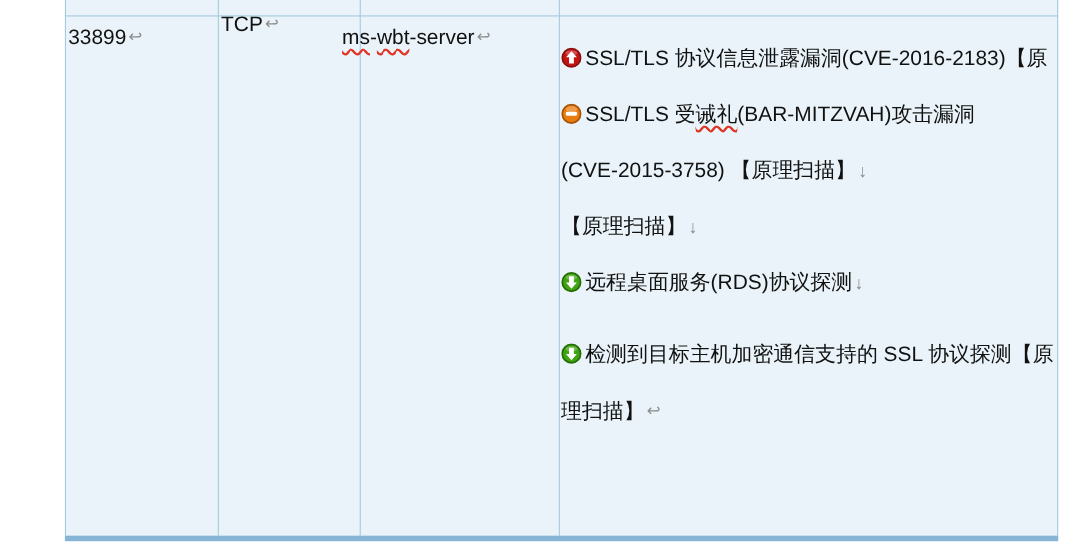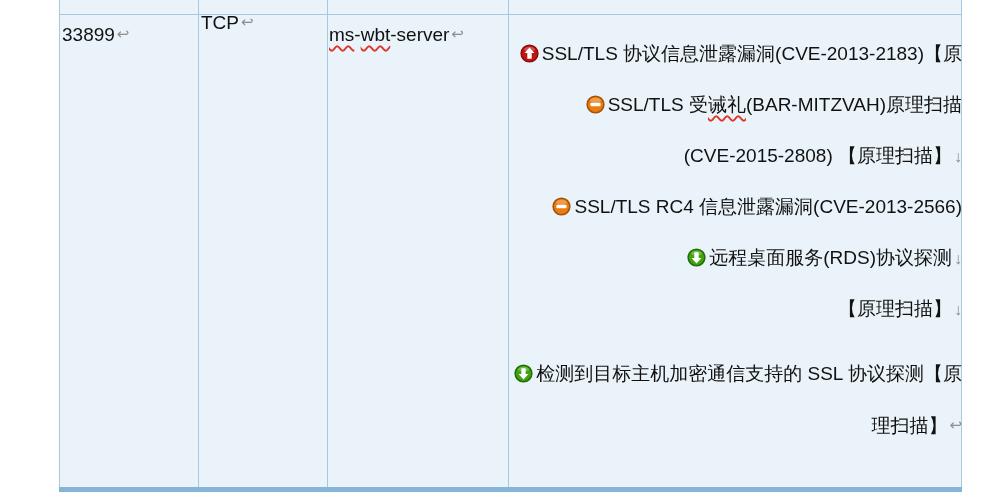--- a/index.html
+++ b/index.html
@@ -9,31 +9,31 @@
     --text:#111111;
     --mark:#8e8e8e;
     --misspell:#e03424;
     --severity-high:#c31414;
     --severity-medium:#e87c10;
     --severity-low:#42a312;
   }
   html,body{margin:0;padding:0;background:#ffffff;}
   .stage{
     position:relative;width:990px;height:493px;background:#ffffff;overflow:hidden;
-    font-family:"Liberation Sans","DejaVu Sans",sans-serif;color:var(--text);text-align:right;
+    font-family:"Liberation Sans","DejaVu Sans",sans-serif;color:var(--text);
   }
   .table-bg{position:absolute;left:59px;top:0;width:903px;height:492px;background:var(--cell-bg);}
   .vb{position:absolute;top:0;width:1px;height:487px;background:var(--border);}
   .vb.b1{left:59px}.vb.b2{left:198px}.vb.b3{left:327px}.vb.b4{left:508px}.vb.b5{left:961px}
   .hb-top{position:absolute;left:59px;top:14px;width:903px;height:1px;background:var(--border);}
   .hb-bottom{position:absolute;left:59px;top:487px;width:903px;height:5px;background:var(--bottom-border);}
   .cell{position:absolute;font-size:19px;white-space:nowrap;}
   .cell-port{left:62px;top:24px;}
   .cell-protocol{left:201px;top:12px;}
-  .cell-service{left:329px;top:24px;}
+  .cell-service{left:311px;top:24px;}
   .cell-vulns{left:510px;top:15px;width:452px;padding-top:13px;overflow:visible;}
   .vline{height:51px;line-height:51px;white-space:nowrap;font-size:19px;}
   .vline.gap{margin-top:14px;}
   .mark{color:var(--mark);font-size:16px;margin-left:2px;}
   .pmark{color:var(--mark);font-size:15px;margin-left:2px;vertical-align:2px;}
   .misspelled{
     text-decoration-line:underline;text-decoration-style:wavy;
     text-decoration-color:var(--misspell);text-decoration-thickness:1.5px;
     text-underline-offset:4px;
   }
@@ -68,51 +68,44 @@
     <span class="misspelled">ms</span><span>-</span><span class="misspelled">wbt</span><span>-server</span><span class="pmark">↩</span>
   </div>
 
   <div class="cell cell-vulns">
 
     <div class="vline">
       <svg class="sev high" viewBox="0 0 20 20">
           <circle cx="10" cy="10" r="8.8"></circle>
           <ellipse cx="10" cy="5.4" rx="5.6" ry="2.6" fill="#ffffff" opacity="0.25"></ellipse>
           <path d="M10 3.8 L15.2 9.6 H12.3 V15.6 H7.7 V9.6 H4.8 Z" fill="#ffffff"></path>
-        </svg><span>SSL/TLS 协议信息泄露漏洞(CVE-2013-2183)【原</span>
+        </svg><span>SSL/TLS 协议信息泄露漏洞(CVE-2016-2183)【原</span>
     </div>
 
     <div class="vline">
       <svg class="sev med" viewBox="0 0 20 20">
           <circle cx="10" cy="10" r="8.8"></circle>
           <ellipse cx="10" cy="5.4" rx="5.6" ry="2.6" fill="#ffffff" opacity="0.25"></ellipse>
           <rect x="4.6" y="8.1" width="10.8" height="3.8" rx="1.4" fill="#ffffff"></rect>
-        </svg><span>SSL/TLS  受</span><span class="misspelled">诫礼</span><span>(BAR-MITZVAH)原理扫描</span>
+        </svg><span>SSL/TLS  受</span><span class="misspelled">诫礼</span><span>(BAR-MITZVAH)攻击漏洞</span>
     </div>
     <div class="vline">
-      <span>(CVE-2015-2808) 【原理扫描】</span><span class="mark">↓</span>
+      <span>(CVE-2015-3758) 【原理扫描】</span><span class="mark">↓</span>
     </div>
 
     <div class="vline">
-      <svg class="sev med" viewBox="0 0 20 20">
-          <circle cx="10" cy="10" r="8.8"></circle>
-          <ellipse cx="10" cy="5.4" rx="5.6" ry="2.6" fill="#ffffff" opacity="0.25"></ellipse>
-          <rect x="4.6" y="8.1" width="10.8" height="3.8" rx="1.4" fill="#ffffff"></rect>
-        </svg><span>SSL/TLS RC4  信息泄露漏洞(CVE-2013-2566)</span>
+      <span>【原理扫描】</span><span class="mark">↓</span>
     </div>
+
     <div class="vline">
       <svg class="sev low" viewBox="0 0 20 20">
           <circle cx="10" cy="10" r="8.8"></circle>
           <ellipse cx="10" cy="5.4" rx="5.6" ry="2.6" fill="#ffffff" opacity="0.25"></ellipse>
           <path d="M10 16.2 L4.8 10.4 H7.7 V4.4 H12.3 V10.4 H15.2 Z" fill="#ffffff"></path>
         </svg><span>远程桌面服务(RDS)协议探测</span><span class="mark">↓</span>
-    </div>
-
-    <div class="vline">
-      <span>【原理扫描】</span><span class="mark">↓</span>
     </div>
 
     <div class="vline gap">
       <svg class="sev low" viewBox="0 0 20 20">
           <circle cx="10" cy="10" r="8.8"></circle>
           <ellipse cx="10" cy="5.4" rx="5.6" ry="2.6" fill="#ffffff" opacity="0.25"></ellipse>
           <path d="M10 16.2 L4.8 10.4 H7.7 V4.4 H12.3 V10.4 H15.2 Z" fill="#ffffff"></path>
         </svg><span>检测到目标主机加密通信支持的 SSL 协议探测【原</span>
     </div>
     <div class="vline">

